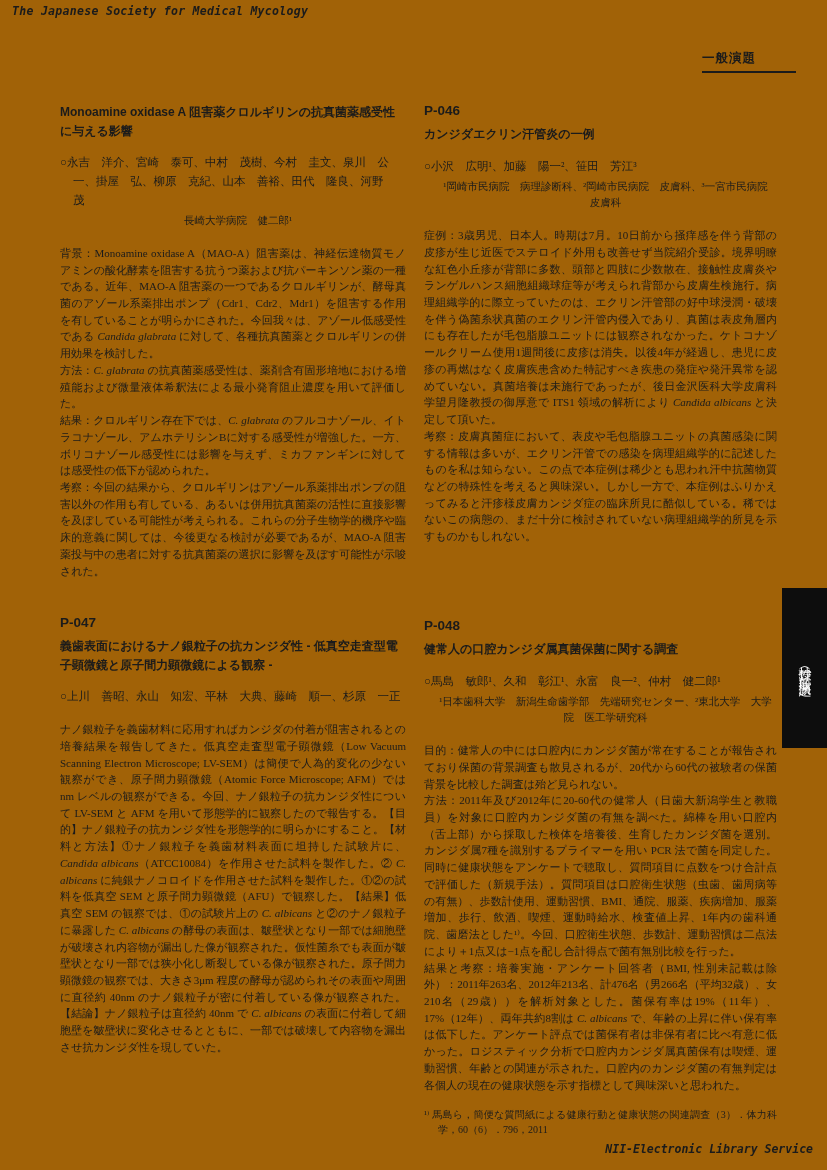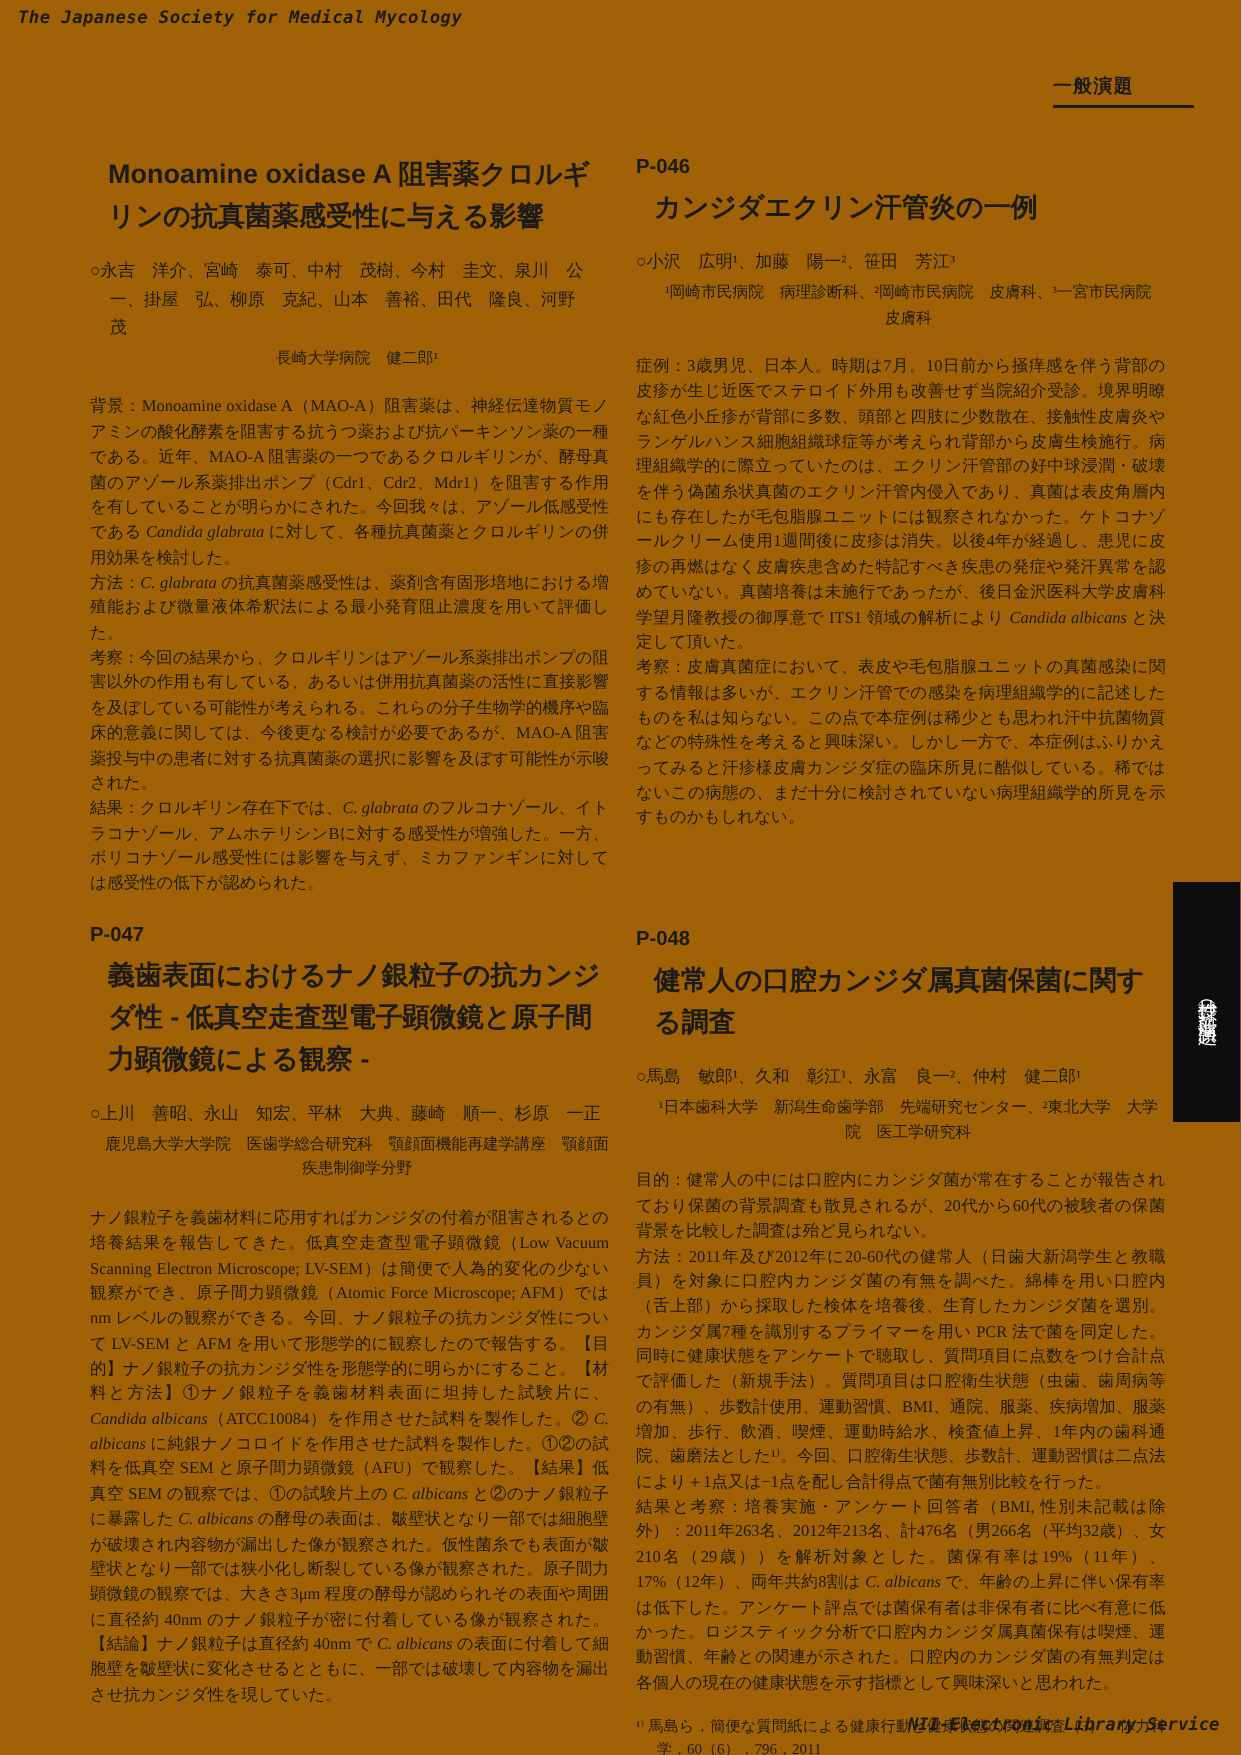--- a/index.html
+++ b/index.html
@@ -34,22 +34,22 @@
   .abstract{position:relative;}
   .abs-p047{position:absolute;top:512px;left:0;right:0;}
   .abs-p048{position:absolute;top:515px;left:0;right:0;}
   
   .abs-no{
     font-family:"Liberation Sans","DejaVu Sans",sans-serif;
     font-size:13.5px;font-weight:bold;margin:0 0 7px 0;
   }
   .abs-title{
     font-family:"Liberation Sans","DejaVu Sans",sans-serif;
-    font-size:18px;font-weight:bold;line-height:1.55;
-    margin:0 0 13px 12px;
+    font-size:12px;font-weight:bold;line-height:1.55;
+    margin:0 0 13px 0;
   }
   .authors{
     font-size:11.5px;line-height:1.65;margin:0 0 3px 0;
     padding-left:13px;text-indent:-13px;
   }
   .affil{
     font-size:10.5px;line-height:1.6;margin:0 0 0 10px;text-align:center;
   }
   .body{margin-top:15px;}
   .body-par{
@@ -96,30 +96,29 @@
 
   <div class="col col-left">
 
     <article class="abstract abs-p045">
       <h3 class="abs-title">Monoamine oxidase A 阻害薬クロルギリンの抗真菌薬感受性に与える影響</h3>
       <p class="authors">○永吉　洋介、宮崎　泰可、中村　茂樹、今村　圭文、泉川　公一、掛屋　弘、柳原　克紀、山本　善裕、田代　隆良、河野　茂</p>
       <p class="affil">長崎大学病院　健二郎¹</p>
       <div class="body">
         <p class="body-par">背景：Monoamine oxidase A（MAO-A）阻害薬は、神経伝達物質モノアミンの酸化酵素を阻害する抗うつ薬および抗パーキンソン薬の一種である。近年、MAO-A 阻害薬の一つであるクロルギリンが、酵母真菌のアゾール系薬排出ポンプ（Cdr1、Cdr2、Mdr1）を阻害する作用を有していることが明らかにされた。今回我々は、アゾール低感受性である <i>Candida glabrata</i> に対して、各種抗真菌薬とクロルギリンの併用効果を検討した。</p>
         <p class="body-par">方法：<i>C. glabrata</i> の抗真菌薬感受性は、薬剤含有固形培地における増殖能および微量液体希釈法による最小発育阻止濃度を用いて評価した。</p>
+        <p class="body-par">結果：クロルギリン存在下では、<i>C. glabrata</i> のフルコナゾール、イトラコナゾール、アムホテリシンBに対する感受性が増強した。一方、ボリコナゾール感受性には影響を与えず、ミカファンギンに対しては感受性の低下が認められた。</p>
         <p class="body-par">考察：今回の結果から、クロルギリンはアゾール系薬排出ポンプの阻害以外の作用も有している、あるいは併用抗真菌薬の活性に直接影響を及ぼしている可能性が考えられる。これらの分子生物学的機序や臨床的意義に関しては、今後更なる検討が必要であるが、MAO-A 阻害薬投与中の患者に対する抗真菌薬の選択に影響を及ぼす可能性が示唆された。</p>
-        <p class="body-par">結果：クロルギリン存在下では、<i>C. glabrata</i> のフルコナゾール、イトラコナゾール、アムホテリシンBに対する感受性が増強した。一方、ボリコナゾール感受性には影響を与えず、ミカファンギンに対しては感受性の低下が認められた。</p>
       </div>
     </article>
 
     <article class="abstract abs-p047">
       <h2 class="abs-no">P-047</h2>
       <h3 class="abs-title">義歯表面におけるナノ銀粒子の抗カンジダ性 - 低真空走査型電子顕微鏡と原子間力顕微鏡による観察 -</h3>
       <p class="authors">○上川　善昭、永山　知宏、平林　大典、藤崎　順一、杉原　一正</p>
-      <p class="affil">鹿児島大学大学院　医歯学総合研究科　顎顔面機能再建学講座　顎顔面疾患制御学分野</p>
       <div class="body">
         <p class="body-par">ナノ銀粒子を義歯材料に応用すればカンジダの付着が阻害されるとの培養結果を報告してきた。低真空走査型電子顕微鏡（Low Vacuum Scanning Electron Microscope; LV-SEM）は簡便で人為的変化の少ない観察ができ、原子間力顕微鏡（Atomic Force Microscope; AFM）では nm レベルの観察ができる。今回、ナノ銀粒子の抗カンジダ性について LV-SEM と AFM を用いて形態学的に観察したので報告する。【目的】ナノ銀粒子の抗カンジダ性を形態学的に明らかにすること。【材料と方法】①ナノ銀粒子を義歯材料表面に坦持した試験片に、<i>Candida albicans</i>（ATCC10084）を作用させた試料を製作した。② <i>C. albicans</i> に純銀ナノコロイドを作用させた試料を製作した。①②の試料を低真空 SEM と原子間力顕微鏡（AFU）で観察した。【結果】低真空 SEM の観察では、①の試験片上の <i>C. albicans</i> と②のナノ銀粒子に暴露した <i>C. albicans</i> の酵母の表面は、皺壁状となり一部では細胞壁が破壊され内容物が漏出した像が観察された。仮性菌糸でも表面が皺壁状となり一部では狭小化し断裂している像が観察された。原子間力顕微鏡の観察では、大きさ3μm 程度の酵母が認められその表面や周囲に直径約 40nm のナノ銀粒子が密に付着している像が観察された。【結論】ナノ銀粒子は直径約 40nm で <i>C. albicans</i> の表面に付着して細胞壁を皺壁状に変化させるとともに、一部では破壊して内容物を漏出させ抗カンジダ性を現していた。</p>
       </div>
     </article>
 
   </div>
 
   <div class="col col-right">
 
     <article class="abstract abs-p046">

